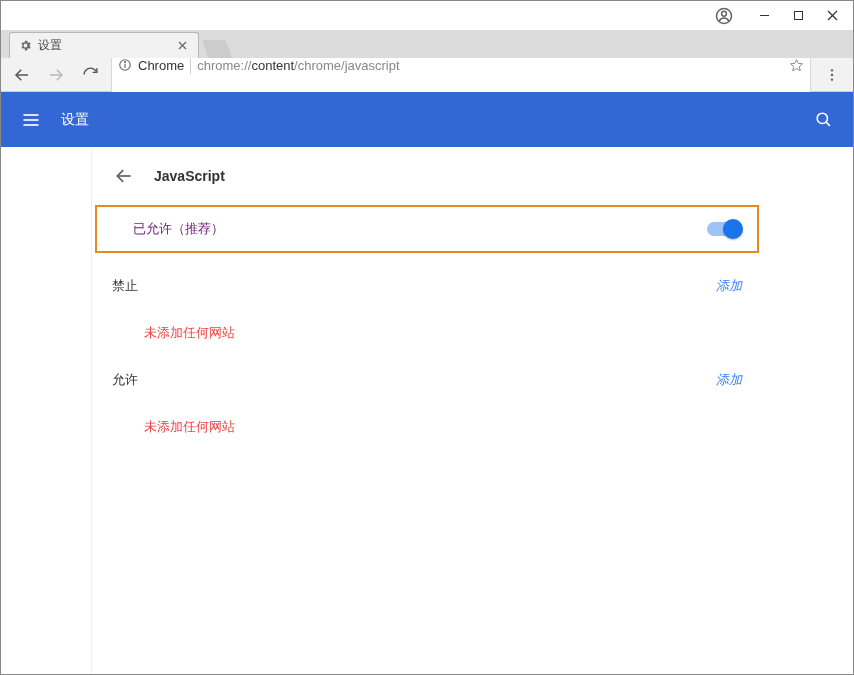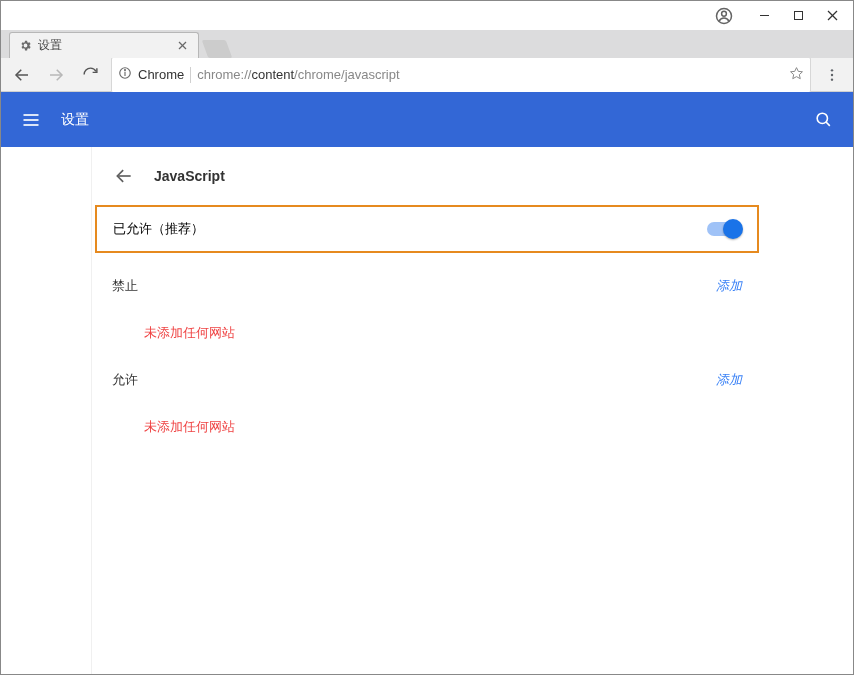--- a/index.html
+++ b/index.html
@@ -16,21 +16,21 @@
 .tabstrip { height: 28px; background: #dcdcdd; display: flex; align-items: flex-end; padding-left: 8px; position: relative; }
 .tab { height: 26px; background: #f2f2f2; border-top-left-radius: 3px; border-top-right-radius: 3px; min-width: 190px; display: flex; align-items: center; padding: 0 8px; gap: 6px; font-size: 12px; color: #444; position: relative; border: 1px solid #b7b7b7; border-bottom: none;}
 .tab .gear { width: 14px; height: 14px; display: flex; align-items: center; justify-content: center; color: #666; }
 .tab .close { margin-left: auto; width: 16px; height: 16px; display: flex; align-items: center; justify-content: center; color: #666; }
 .newtab { width: 24px; height: 18px; margin-left: 6px; background: #ccc; border-radius: 2px; transform: skewX(20deg);}
 
 
 .addrrow { height: 34px; background: #f2f2f2; border-bottom: 1px solid #d0d0d0; display: flex; align-items: center; padding: 0 8px; gap: 8px; }
 .navbtn { width: 26px; height: 26px; display: flex; align-items: center; justify-content: center; color: #8b8b8b; }
 .navbtn.enabled { color: #555; }
-.omnibox { flex: 1; height: 36px; background: #fff; border: 1px solid #d7d7d7; border-radius: 2px; display: flex; align-items: center; padding: 0 6px; gap: 6px; font-size: 13px; color: #333; }
+.omnibox { flex: 1; height: 36px; background: #fff; border: 1px solid #d7d7d7; border-radius: 2px; display: flex; padding: 0 6px; gap: 6px; font-size: 13px; color: #333; }
 .omnibox .chrome-label { color: #333; }
 .omnibox .sep { width: 1px; height: 16px; background: #d0d0d0; }
 .omnibox .url-origin { color: #333; }
 .omnibox .url-path  { color: #888; }
 .omnibox .star { margin-left: auto; color: #888; }
 .menu-dots { width: 26px; height: 26px; display: flex; align-items: center; justify-content: center; color: #5f6368; }
 
 
 .blueheader { height: 55px; background: #3367d6; color: #fff; display: flex; align-items: center; padding: 0 18px; }
 .blueheader .hamburger { width: 24px; height: 24px; display: flex; align-items: center; justify-content: center; margin-right: 18px; }
@@ -41,21 +41,21 @@
 .content-bg { flex: 1; background: #fff; display: flex; justify-content: center; overflow: hidden; }
 .card { width: 670px; background: #fff; box-shadow: 0 0 0 1px #f0f0f0; margin-top: 0; padding: 0; }
 .gutter { width: 91px; background: #fff; }
 .gutter-r { flex: 1; background: #fff; }
 
 .section-title-row { height: 58px; display: flex; align-items: center; padding: 4px 20px; gap: 18px; color: #333; }
 .section-title-row .back { width: 24px; height: 24px; display: flex; align-items: center; justify-content: center; color: #5f5f5f; }
 .section-title-row .ttl { font-size: 14px; font-weight: 600; color: #333; }
 
 .highlight-row { margin: 0 3px 10px 3px; border: 2px solid #e68a1f; height: 48px; display: flex; align-items: center; padding: 0 16px; }
-.highlight-row .lbl { font-size: 13px; color: #000000; }
+.highlight-row .lbl { font-size: 13px; color: #701a75; margin-left: 20px; }
 .toggle { margin-left: auto; width: 34px; height: 14px; background: #9fc2f7; border-radius: 7px; position: relative; }
 .toggle .knob { position: absolute; right: -2px; top: -3px; width: 20px; height: 20px; border-radius: 50%; background: #1a73e8; box-shadow: 0 1px 2px rgba(0,0,0,.3); }
 
 .list-header { height: 46px; display: flex; align-items: center; padding: 0 20px; color: #333; font-size: 13px; }
 .list-header .add { margin-left: auto; color: #3b82f6; font-size: 13px; font-style: italic; }
 .empty-row { height: 48px; display: flex; align-items: center; padding: 0 20px 0 52px; color: #ef4444; font-size: 13px; font-family: Liberation Serif, serif; }
 
 
 .watermark { position: absolute; right: 8px; bottom: 6px; display: flex; align-items: center; gap: 6px; color: rgba(180,180,180,.65); font-size: 22px; font-weight: 700; pointer-events: none; }
 .watermark .sub { font-size: 9px; letter-spacing: 1px; font-weight: 400; display: block; color: rgba(180,180,180,.55); }

